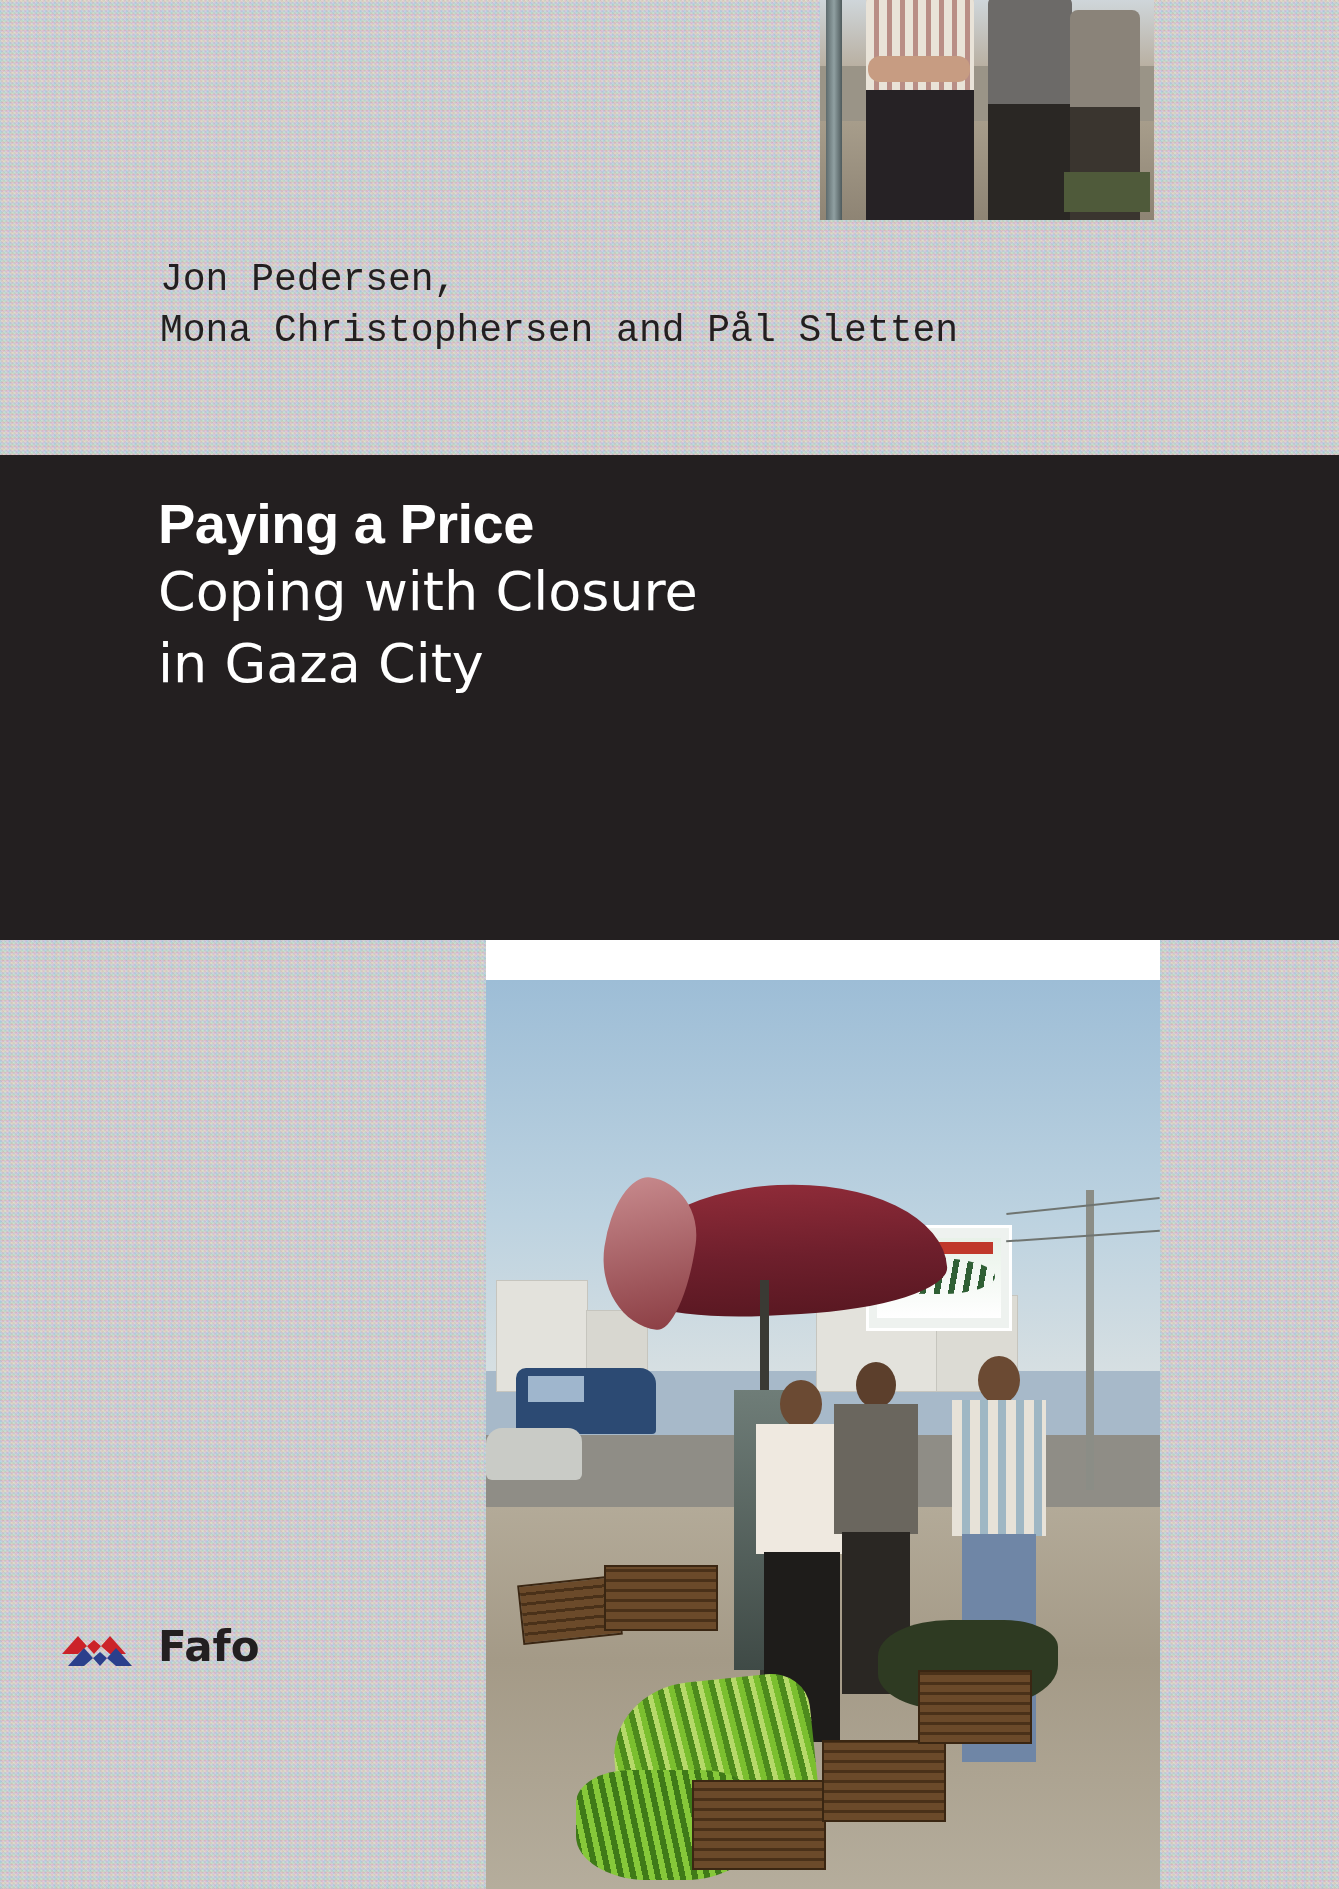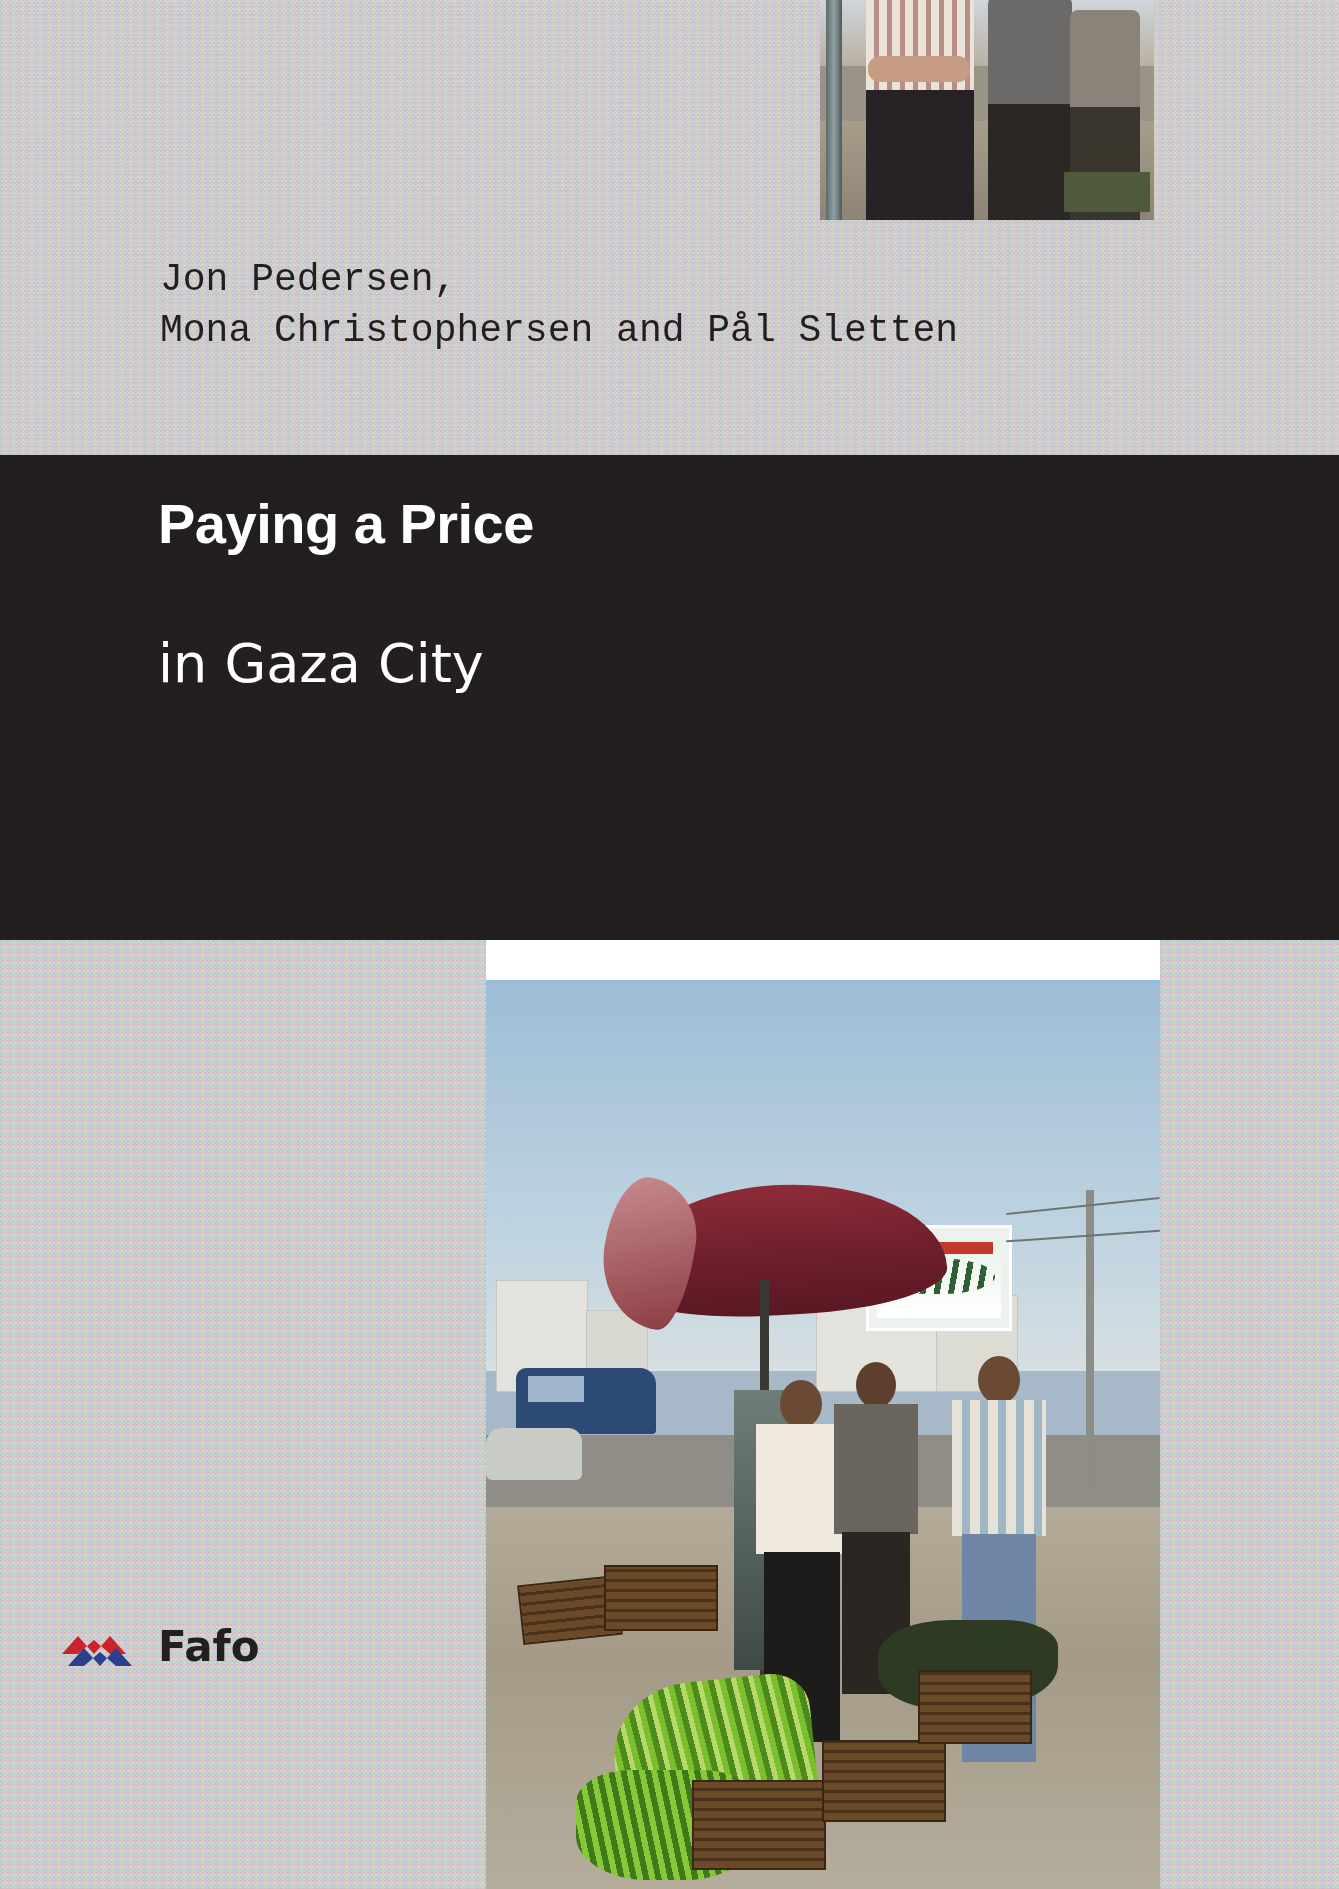--- a/index.html
+++ b/index.html
@@ -302,20 +302,21 @@
   <div class="man-b"></div>
   <div class="man-c"></div>
   <div class="crate"></div>
 </div>
 
 <div id="authors">Jon Pedersen,
 Mona Christophersen and Pål Sletten</div>
 
 <div id="title-block">
   <div id="main-title">Paying a Price</div>
+  <div id="subtitle-line-1">Coping with Closure</div>
   <div id="subtitle-line-2">in Gaza City</div>
 </div>
 
 <div id="logo">
   <svg id="logo-mark" viewBox="0 0 88 44">
     <polygon points="0,26 16,8 32,26 48,8 64,26 48,26 32,12 16,26" fill="#cc2229"></polygon>
     <polygon points="6,38 22,20 38,38 54,20 70,38 54,38 38,24 22,38" fill="#2b3f8c"></polygon>
   </svg>
   <div id="logo-text">Fafo</div>
 </div>

